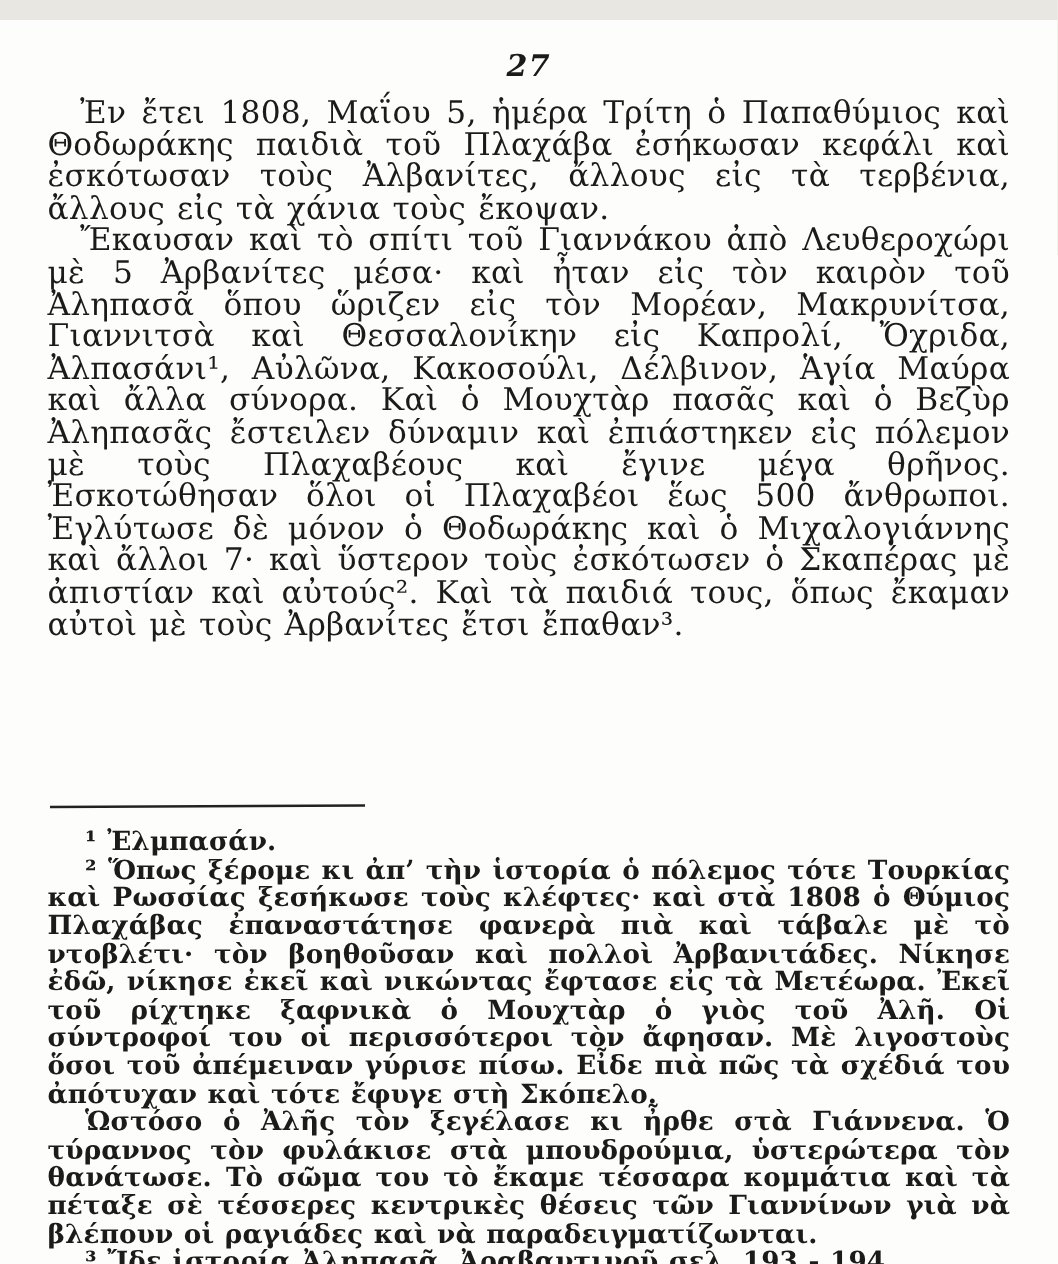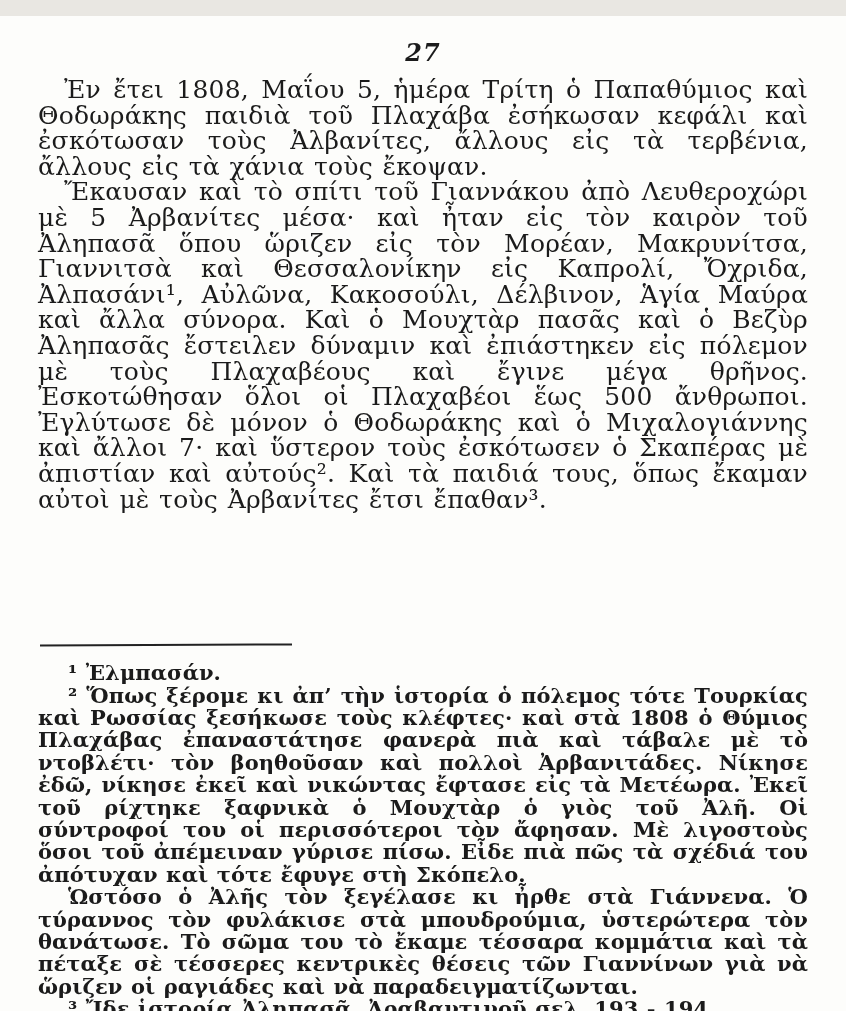--- a/index.html
+++ b/index.html
@@ -64,18 +64,18 @@
   <div class="main-text">
     <p>Ἐν ἔτει 1808, Μαΐου 5, ἡμέρα Τρίτη ὁ Παπαθύμιος καὶ Θοδωράκης παιδιὰ τοῦ Πλαχάβα ἐσήκωσαν κεφάλι καὶ ἐσκότωσαν τοὺς Ἀλβανίτες, ἄλλους εἰς τὰ τερβένια, ἄλλους εἰς τὰ χάνια τοὺς ἔκοψαν.</p>
     <p>Ἔκαυσαν καὶ τὸ σπίτι τοῦ Γιαννάκου ἀπὸ Λευθεροχώρι μὲ 5 Ἀρβανίτες μέσα· καὶ ἦταν εἰς τὸν καιρὸν τοῦ Ἀληπασᾶ ὅπου ὥριζεν εἰς τὸν Μορέαν, Μακρυνίτσα, Γιαννιτσὰ καὶ Θεσσαλονίκην εἰς Καπρολί, Ὄχριδα, Ἀλπασάνι¹, Αὐλῶνα, Κακοσούλι, Δέλβινον, Ἁγία Μαύρα καὶ ἄλλα σύνορα. Καὶ ὁ Μουχτὰρ πασᾶς καὶ ὁ Βεζὺρ Ἀληπασᾶς ἔστειλεν δύναμιν καὶ ἐπιάστηκεν εἰς πόλεμον μὲ τοὺς Πλαχαβέους καὶ ἔγινε μέγα θρῆνος. Ἐσκοτώθησαν ὅλοι οἱ Πλαχαβέοι ἕως 500 ἄνθρωποι. Ἐγλύτωσε δὲ μόνον ὁ Θοδωράκης καὶ ὁ Μιχαλογιάννης καὶ ἄλλοι 7· καὶ ὕστερον τοὺς ἐσκότωσεν ὁ Σκαπέρας μὲ ἀπιστίαν καὶ αὐτούς². Καὶ τὰ παιδιά τους, ὅπως ἔκαμαν αὐτοὶ μὲ τοὺς Ἀρβανίτες ἔτσι ἔπαθαν³.</p>
   </div>
 
   <hr class="footnote-separator">
 
   <div class="footnotes">
     <p>¹ Ἐλμπασάν.</p>
     <p>² Ὅπως ξέρομε κι ἀπ’ τὴν ἱστορία ὁ πόλεμος τότε Τουρκίας καὶ Ρωσσίας ξεσήκωσε τοὺς κλέφτες· καὶ στὰ 1808 ὁ Θύμιος Πλαχάβας ἐπαναστάτησε φανερὰ πιὰ καὶ τάβαλε μὲ τὸ ντοβλέτι· τὸν βοηθοῦσαν καὶ πολλοὶ Ἀρβανιτάδες. Νίκησε ἐδῶ, νίκησε ἐκεῖ καὶ νικώντας ἔφτασε εἰς τὰ Μετέωρα. Ἐκεῖ τοῦ ρίχτηκε ξαφνικὰ ὁ Μουχτὰρ ὁ γιὸς τοῦ Ἀλῆ. Οἱ σύντροφοί του οἱ περισσότεροι τὸν ἄφησαν. Μὲ λιγοστοὺς ὅσοι τοῦ ἀπέμειναν γύρισε πίσω. Εἶδε πιὰ πῶς τὰ σχέδιά του ἀπότυχαν καὶ τότε ἔφυγε στὴ Σκόπελο.</p>
-    <p>Ὡστόσο ὁ Ἀλῆς τὸν ξεγέλασε κι ἦρθε στὰ Γιάννενα. Ὁ τύραννος τὸν φυλάκισε στὰ μπουδρούμια, ὑστερώτερα τὸν θανάτωσε. Τὸ σῶμα του τὸ ἔκαμε τέσσαρα κομμάτια καὶ τὰ πέταξε σὲ τέσσερες κεντρικὲς θέσεις τῶν Γιαννίνων γιὰ νὰ ὥριζεν οἱ ραγιάδες καὶ νὰ παραδειγματίζωνται.</p>
+    <p>Ὡστόσο ὁ Ἀλῆς τὸν ξεγέλασε κι ἦρθε στὰ Γιάννενα. Ὁ τύραννος τὸν φυλάκισε στὰ μπουδρούμια, ὑστερώτερα τὸν θανάτωσε. Τὸ σῶμα του τὸ ἔκαμε τέσσαρα κομμάτια καὶ τὰ πέταξε σὲ τέσσερες κεντρικὲς θέσεις τῶν Γιαννίνων γιὰ νὰ βλέπουν οἱ ραγιάδες καὶ νὰ παραδειγματίζωνται.</p>
     <p>³ Ἴδε ἱστορία Ἀληπασᾶ, Ἀραβαντινοῦ σελ. 193 - 194.</p>
     <p>⁴ Κοιλὸ 32 ὀκ. τὸ ἔχουν καὶ σήμερα στὰ μέρη τῆς Ἐλασσώνας.</p>
   </div>
 
 </div>
 
 </body></html>

